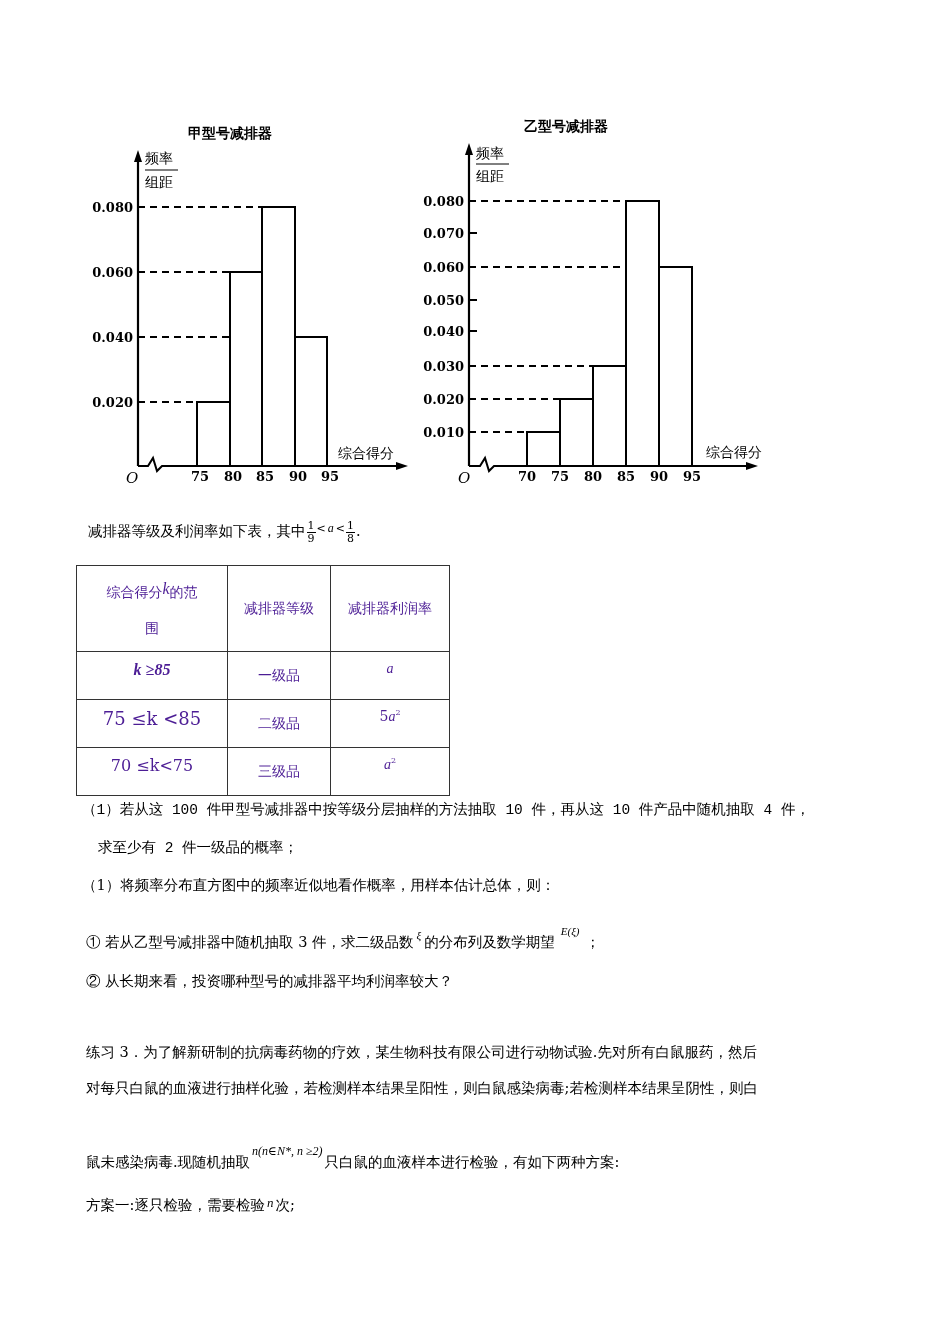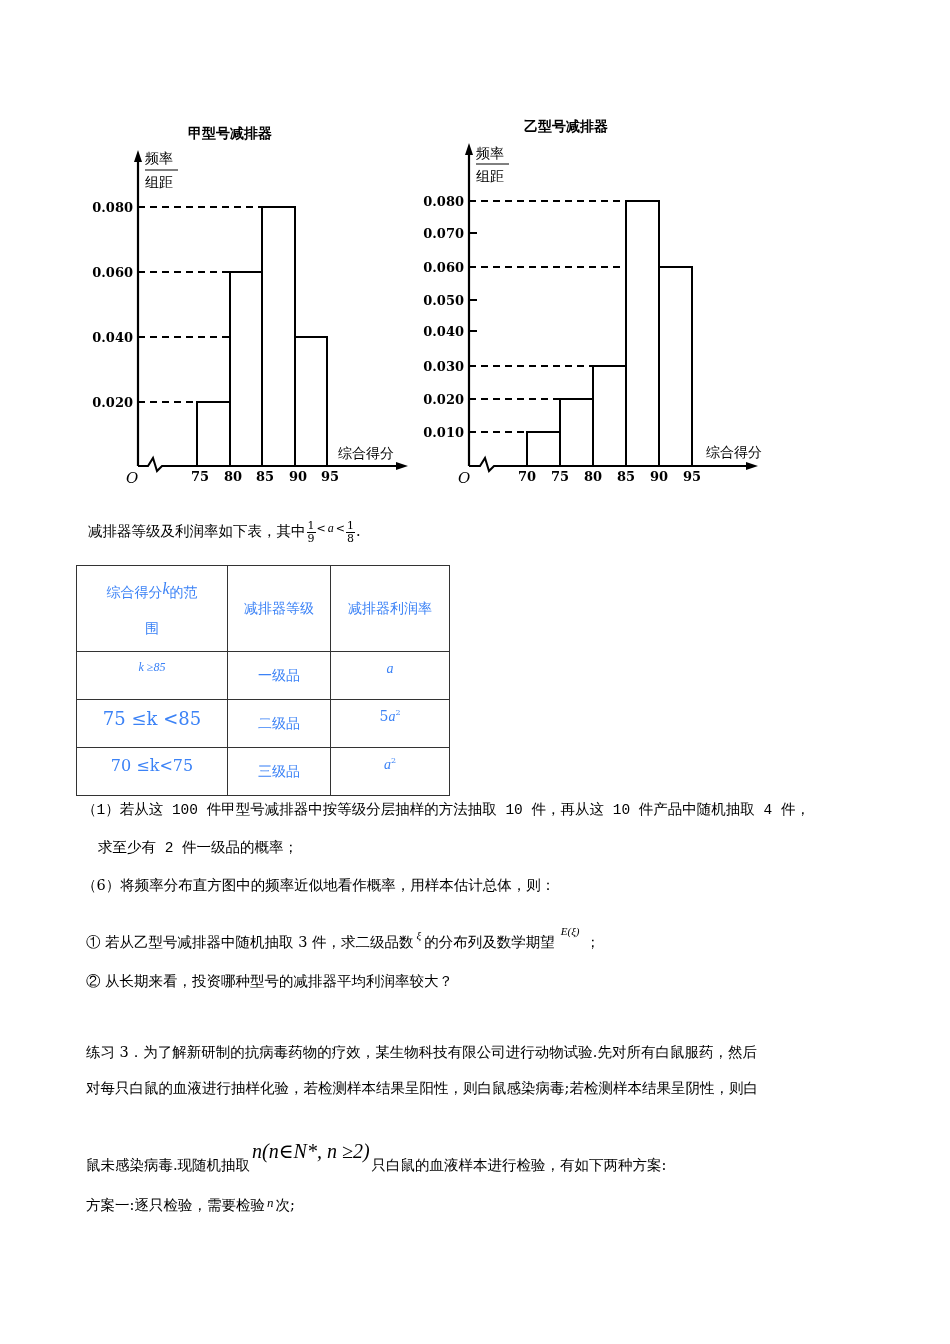--- a/index.html
+++ b/index.html
@@ -9,21 +9,21 @@
   svg text { font-family: "DejaVu Serif", "Liberation Serif", serif; }
   .chart-title { font-weight: bold; font-size: 14px; }
   .tick-label { font-weight: bold; font-size: 13px; }
   .axis-label { font-size: 14px; }
   .para { position: absolute; font-size: 14.5px; line-height: 20px; white-space: nowrap; }
   .math { font-family: "Liberation Serif", "DejaVu Serif", serif; font-style: italic; }
   .frac { display: inline-block; vertical-align: middle; text-align: center; font-size: 11px; line-height: 12px; margin: 0 1px; }
   .frac .num { display: block; border-bottom: 1px solid #000; padding: 0 1px; }
   .frac .den { display: block; padding: 0 1px; }
   table.grade { position: absolute; left: 76px; top: 565px; border-collapse: collapse; }
-  table.grade td { border: 1.5px solid #333; text-align: center; font-size: 14px; color: #3b82f6; padding: 0; }
+  table.grade td { border: 1.5px solid #333; text-align: center; font-size: 14px; color: #4c1d95; padding: 0; }
   .cell-top { vertical-align: top; padding-top: 8px !important; }
   sup.s { font-size: 8px; vertical-align: 6px; }
 </style>
 </head>
 <body>
 
 <svg class="abs" style="left:0;top:0" width="420" height="500" viewBox="0 0 420 500">
   <text class="chart-title" x="230" y="138" text-anchor="middle">甲型号减排器</text>
 
   <line x1="138" y1="466" x2="138" y2="158" stroke="#000" stroke-width="2.2"></line>
@@ -126,45 +126,45 @@
   <tbody>
       <tr style="height:86px;">
     <td style="width:150px;line-height:36px;">
       <span>综合得分</span><span class="math" style="font-size:16px;vertical-align:3px">k</span><span>的范</span><br>
       <span>围</span>
     </td>
     <td style="width:102px;">减排器等级</td>
     <td style="width:118px;">减排器利润率</td>
   </tr>
   <tr style="height:48px;">
-    <td class="cell-top" style="font-size:12px;"><span class="math">k ≥85</span></td>
+    <td class="cell-top" style="font-size:16px;font-weight:bold;"><span class="math">k ≥85</span></td>
     <td>一级品</td>
     <td class="cell-top"><span></span><span class="math">a</span><sup class="s"></sup></td>
   </tr>
   <tr style="height:48px;">
     <td class="cell-top" style="font-size:18px;"><span>75 ≤k &lt;85</span></td>
     <td>二级品</td>
     <td class="cell-top"><span>5</span><span class="math">a</span><sup class="s">2</sup></td>
   </tr>
   <tr style="height:48px;">
     <td class="cell-top" style="font-size:16px;"><span>70 ≤k&lt;75</span></td>
     <td>三级品</td>
     <td class="cell-top"><span></span><span class="math">a</span><sup class="s">2</sup></td>
   </tr>
 </tbody>
   </table>
 
 <div class="para" style="left:82px;top:800px;font-family:Liberation Mono, monospace;">（1）若从这 100 件甲型号减排器中按等级分层抽样的方法抽取 10 件，再从这 10 件产品中随机抽取 4 件，</div>
 <div class="para" style="left:98px;top:838px;font-family:Liberation Mono, monospace;">求至少有 2 件一级品的概率；</div>
-<div class="para" style="left:82px;top:875px;">（6）将频率分布直方图中的频率近似地看作概率，用样本估计总体，则：</div>
+<div class="para" style="left:82px;top:875px;">（1）将频率分布直方图中的频率近似地看作概率，用样本估计总体，则：</div>
 <div class="para" style="left:86px;top:921px;">
   <span>① 若从乙型号减排器中随机抽取 3 件，求二级品数</span><span class="math" style="font-size:11px;vertical-align:8px;margin:0 3px">ξ</span><span>的分布列及数学期望</span><span class="math" style="font-size:11px;vertical-align:12px;margin:0 6px">E(ξ)</span><span>；</span>
 </div>
 <div class="para" style="left:86px;top:971px;">② 从长期来看，投资哪种型号的减排器平均利润率较大？</div>
 
 <div class="para" style="left:86px;top:1042px;">练习 3．为了解新研制的抗病毒药物的疗效，某生物科技有限公司进行动物试验.先对所有白鼠服药，然后</div>
 <div class="para" style="left:86px;top:1078px;">对每只白鼠的血液进行抽样化验，若检测样本结果呈阳性，则白鼠感染病毒;若检测样本结果呈阴性，则白</div>
 <div class="para" style="left:86px;top:1141px;">
-  <span>鼠未感染病毒.现随机抽取</span><span class="math" style="font-size:20px;vertical-align:12px;margin:0 2px">n(n∈N*, n ≥2)</span><span>只白鼠的血液样本进行检验，有如下两种方案:</span>
+  <span>鼠未感染病毒.现随机抽取</span><span class="math" style="font-size:12px;vertical-align:12px;margin:0 2px">n(n∈N*, n ≥2)</span><span>只白鼠的血液样本进行检验，有如下两种方案:</span>
 </div>
 <div class="para" style="left:86px;top:1193px;">
   <span>方案一:逐只检验，需要检验</span><span class="math" style="font-size:13px;vertical-align:3px;margin:0 2px">n</span><span>次;</span>
 </div>
 
 </body></html>

